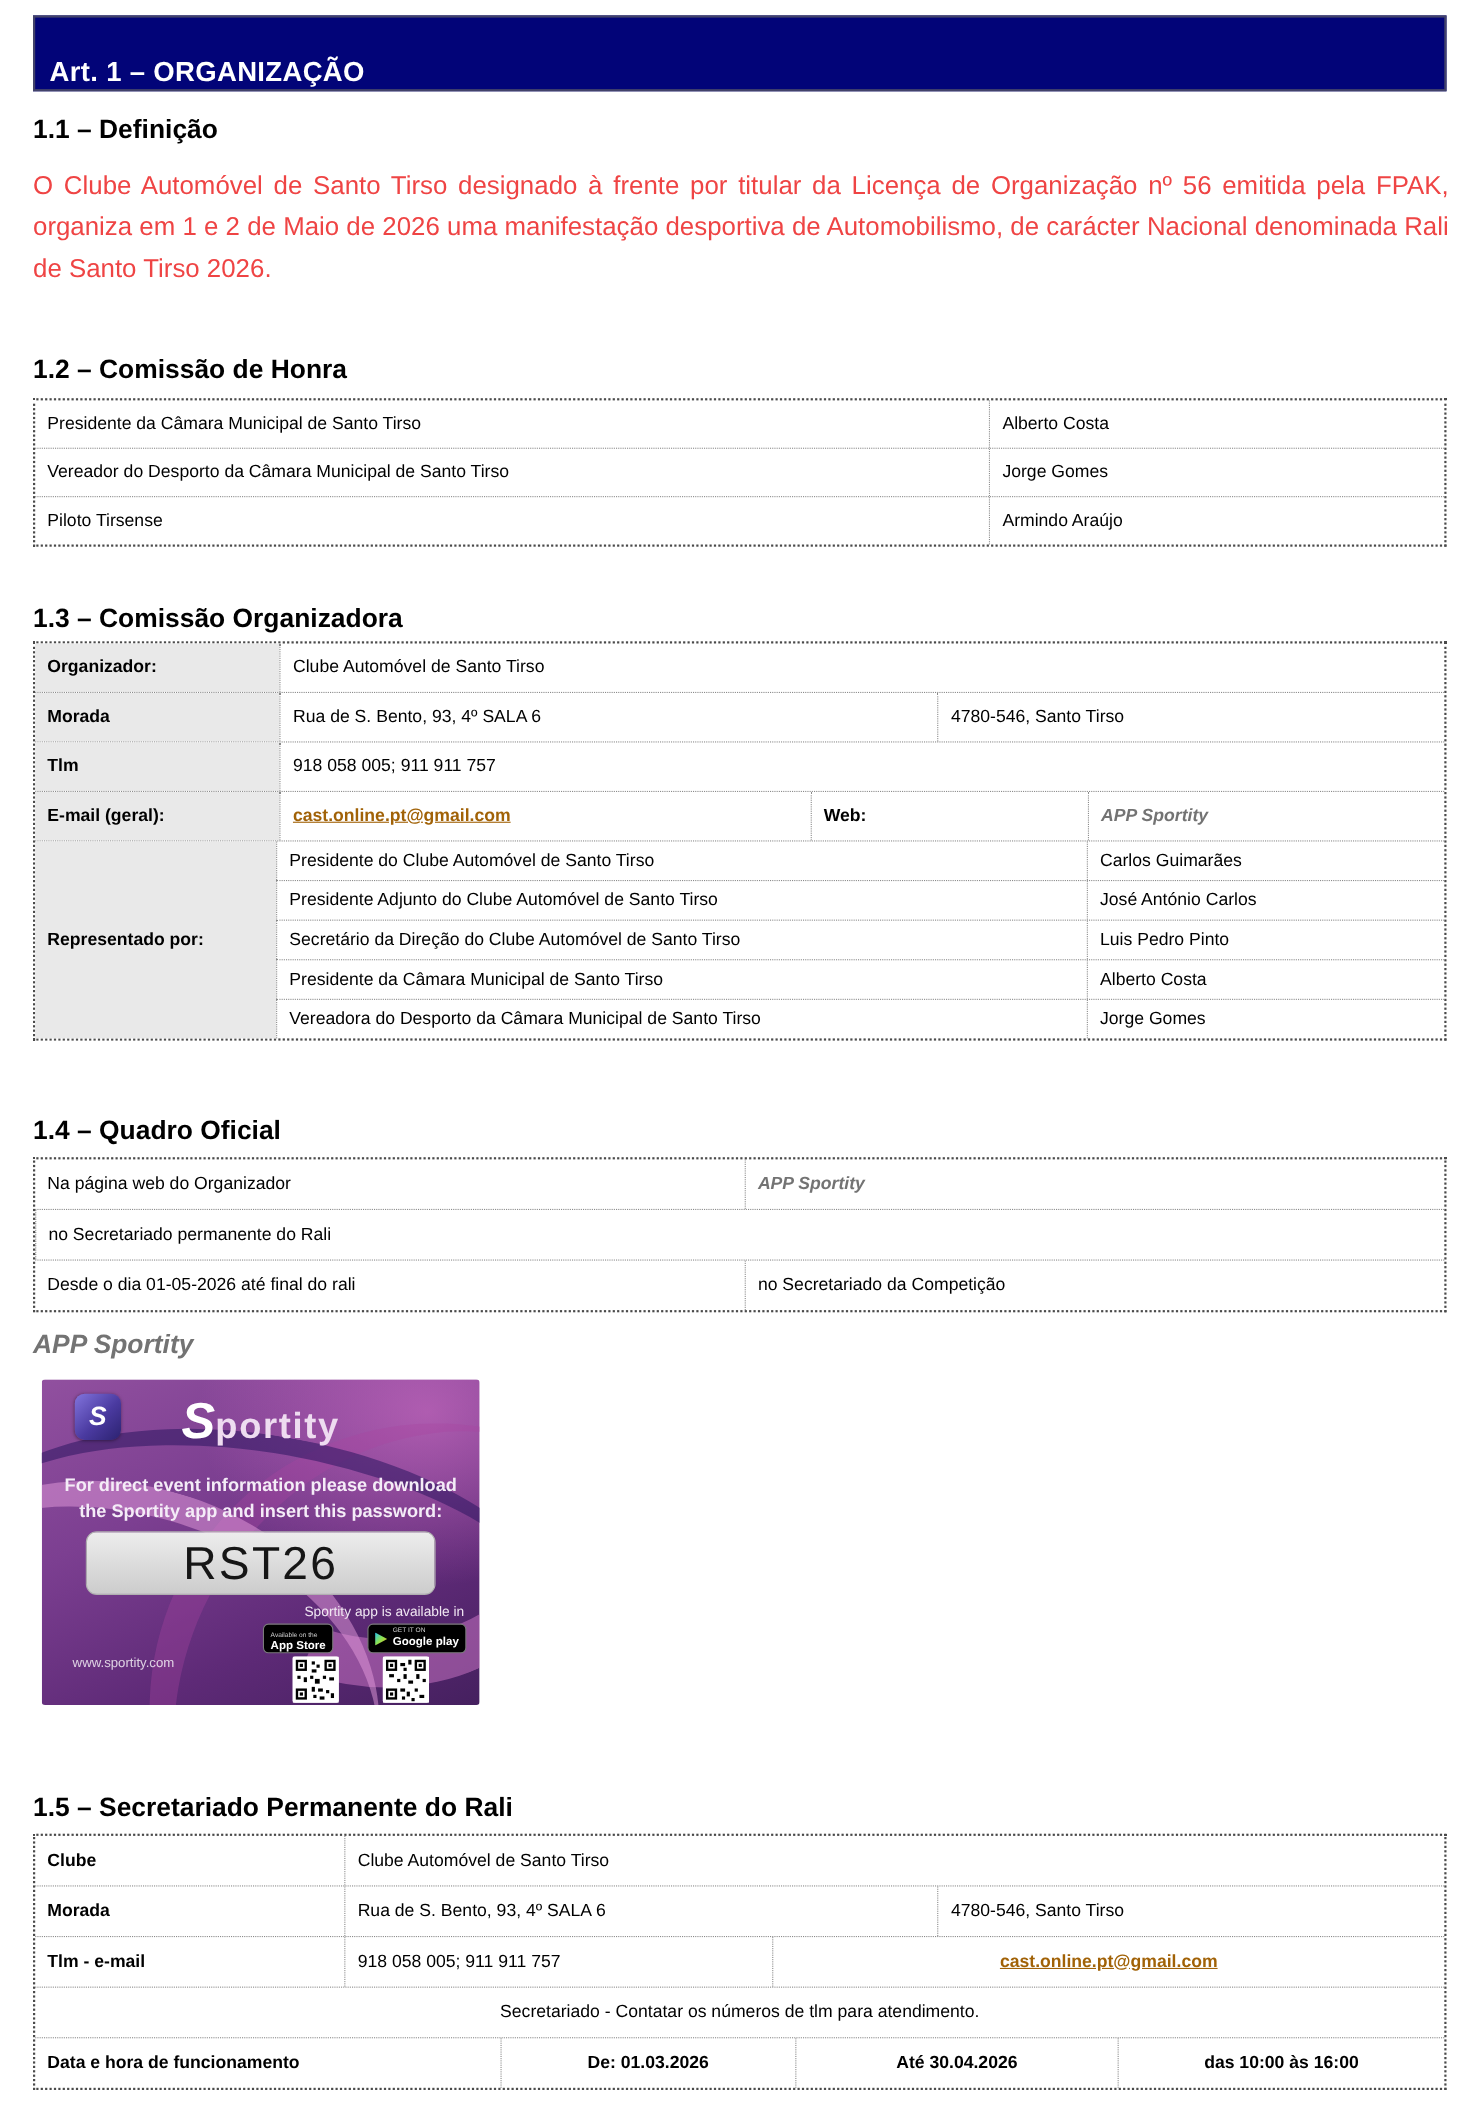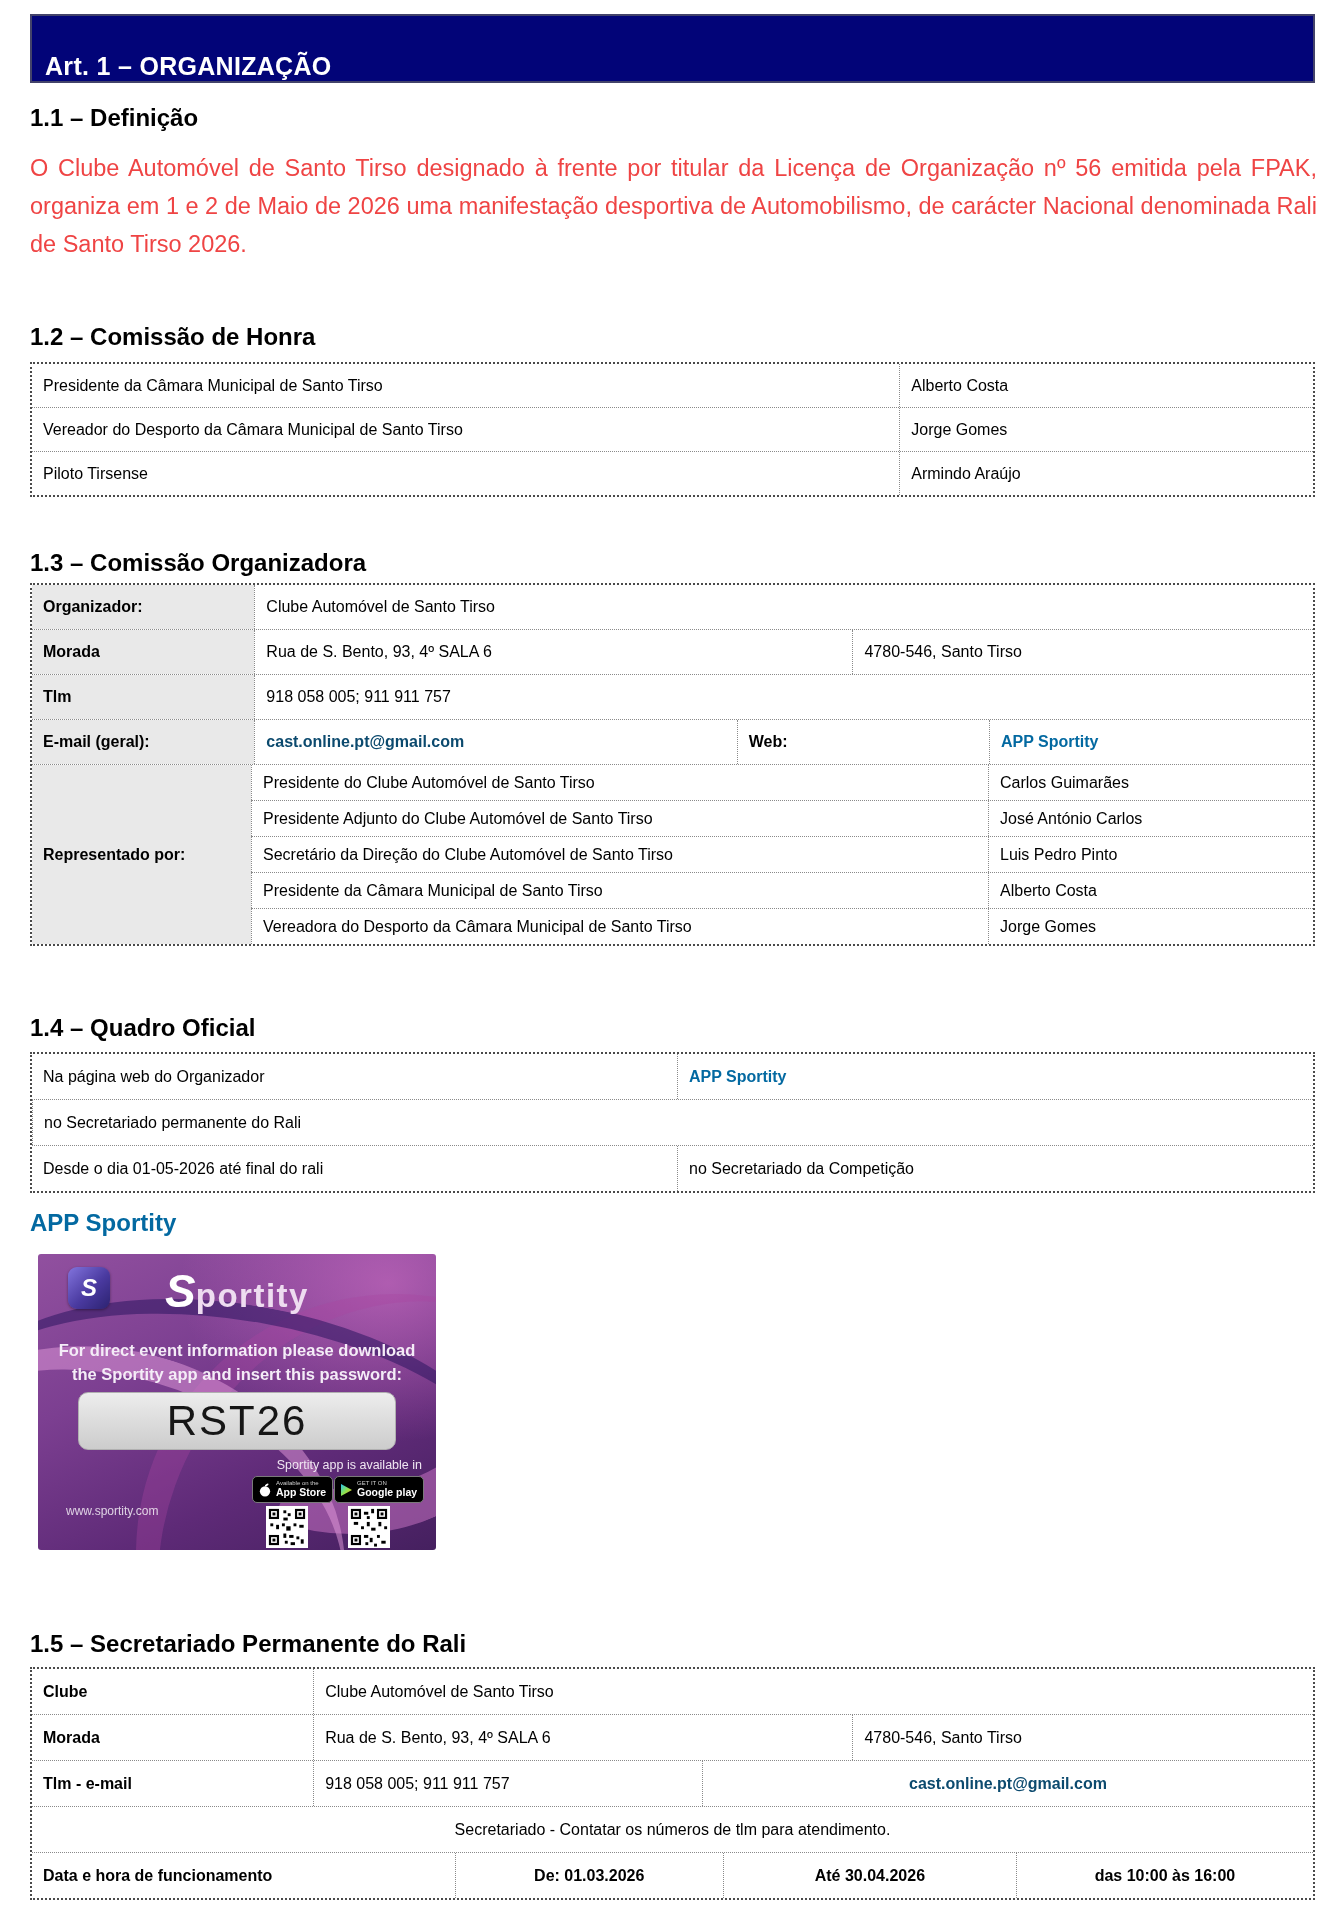--- a/index.html
+++ b/index.html
@@ -24,22 +24,22 @@
          font-size:16px; color:#000; overflow:hidden; white-space:nowrap; }
   .cl.first { border-left:none; }
   .lab { background:#e9e9e9; font-weight:bold; }
   .wrap { white-space:normal; line-height:30px; }
   .ctr  { justify-content:center; text-align:center; }
   .b    { font-weight:bold; }
   .repcol { display:flex; flex-direction:column; width:1062px; }
   .subrw { display:flex; border-top:1px dotted #8a8a8a; height:36px; }
   .subrw.first { border-top:none; height:35px; }
 
-  .maillink { color:#0c4a6e; font-weight:bold; cursor:pointer; }
-  .applink  { color:#0369a1; font-weight:bold; cursor:pointer; }
+  .maillink { color:#a16207; font-weight:bold; text-decoration:underline; cursor:pointer; }
+  .applink  { color:#737373; font-weight:bold; font-style:italic; cursor:pointer; }
   .app-link-line { position:absolute; left:30px; font-size:24px; }
 
   
   .card { position:absolute; left:38px; top:1254px; width:398px; height:296px; overflow:hidden;
           border-radius:3px;
           background:
             radial-gradient(ellipse at 88% 10%, rgba(205,110,195,.65) 0%, rgba(205,110,195,0) 42%),
             linear-gradient(155deg,#91509f 0%, #7c3f91 35%, #5e2a77 70%, #45205f 100%); }
   .sw { position:absolute; border-radius:50%; }
   .sw1 { right:-130px; top:-150px; width:430px; height:430px; border:44px solid transparent;
@@ -64,21 +64,21 @@
            background:linear-gradient(#ededed,#cccccc); border:1px solid #b0b0b0;
            display:flex; align-items:center; justify-content:center; }
   .pw { font-size:42px; color:#161616; letter-spacing:2px; }
   .avail { position:absolute; right:14px; top:204px; width:240px; text-align:right;
            font-size:12.5px; color:#f0e6f2; }
   .badge { position:absolute; height:27px; background:#000; border:1px solid #7a7a7a; border-radius:5px;
            color:#fff; display:flex; align-items:center; padding:2px 6px; gap:5px; }
   .badge .bt { display:flex; flex-direction:column; line-height:1.1; }
   .badge .small { font-size:6px; color:#cfcfcf; }
   .badge .big { font-size:10.5px; font-weight:bold; white-space:nowrap; }
-  .badge.appstore { left:214px; top:222px; }
+  .badge.appstore { left:201px; top:222px;flex-direction:column; }
   .badge.gplay { left:296px; top:222px; }
   .qr { position:absolute; width:42px; height:42px; background:#fff; border-radius:2px; }
   .qr.q1 { left:228px; top:252px; }
   .qr.q2 { left:310px; top:252px; }
   .site { position:absolute; left:28px; bottom:32px; font-size:12px; color:rgba(255,255,255,.78); }
 </style>
 </head>
 <body>
 
 <div class="page">

